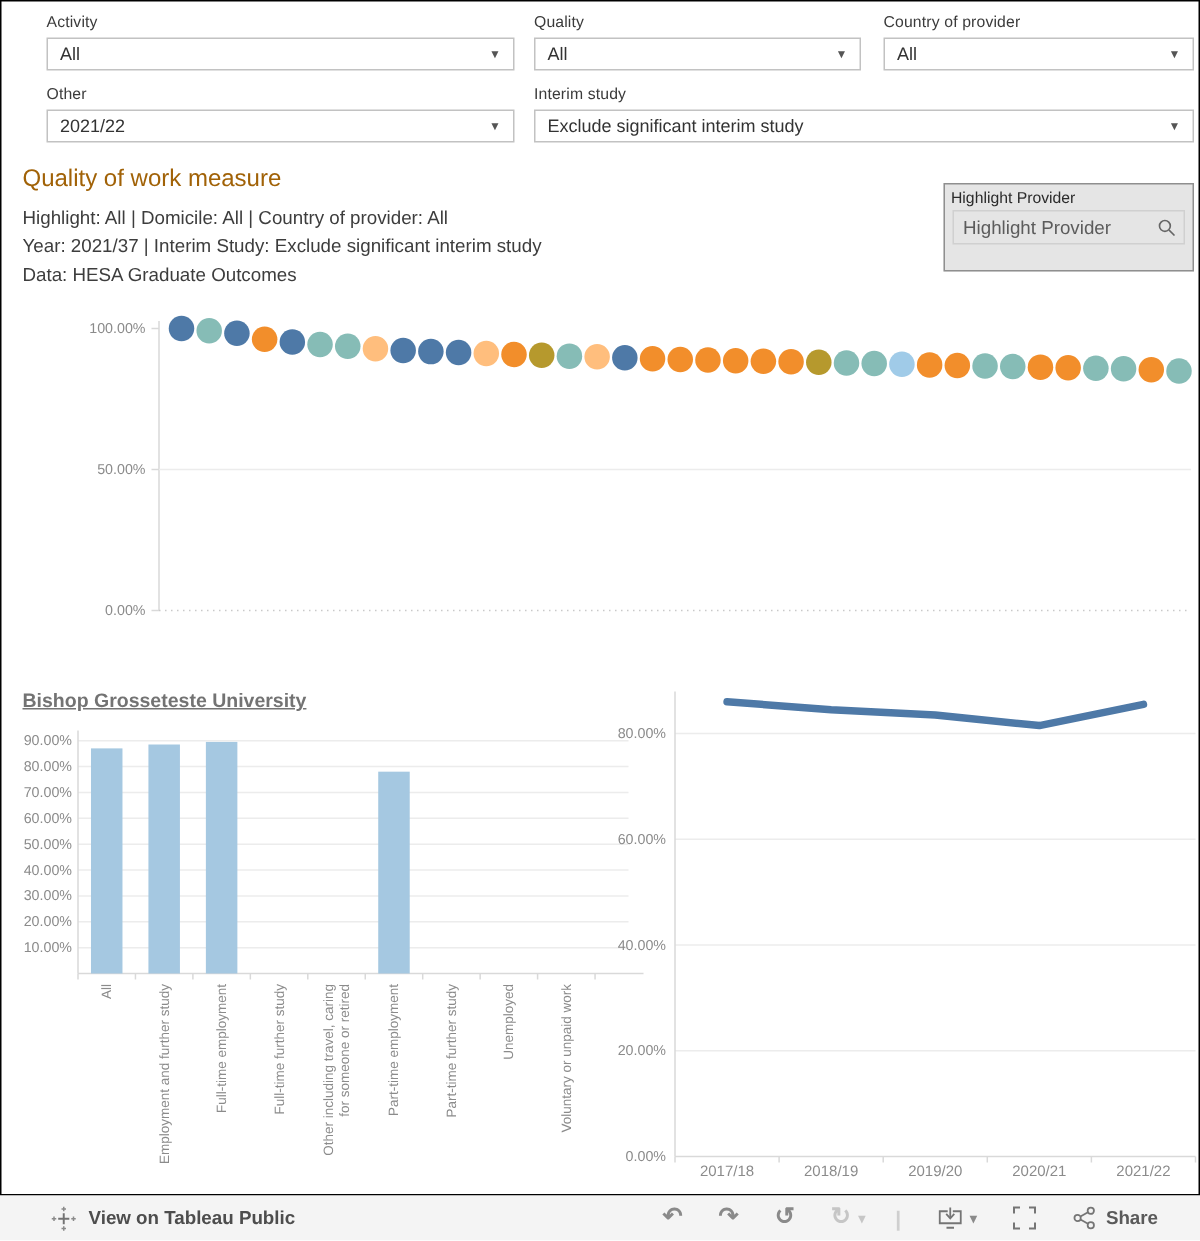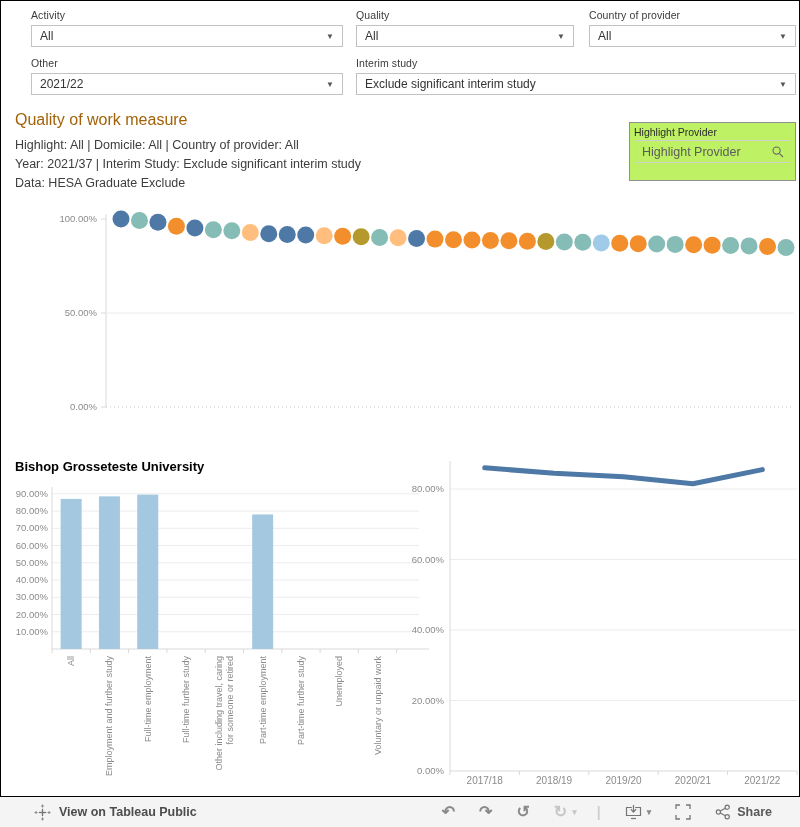--- a/index.html
+++ b/index.html
@@ -28,37 +28,37 @@
   #f-country{left:588px;top:8px;width:207px;}
   #f-year{left:30px;top:56px;width:312px;}
   #f-interim{left:355px;top:56px;width:440px;}
   
   .header{position:absolute;left:14px;top:110px;}
   .page-title{font-size:16px;color:#a16207;font-weight:400;margin:0 0 7px 0;}
   .sub{font-size:12.5px;color:#3d3d3d;line-height:19px;}
   
   .hl-panel{
     position:absolute;left:628px;top:121px;width:167px;height:59px;
-    border:1px solid #8f8f8f;box-sizing:border-box;background:#bef264;
+    border:1px solid #8f8f8f;box-sizing:border-box;background:#e5e5e5;
   }
   .hl-label{font-size:10.5px;color:#2b2b2b;padding:3px 4px 2px 4px;}
   .hl-input-wrap{
     margin:0 5px;position:relative;border:1px solid #d0d0d0;height:23px;
     display:flex;align-items:center;box-sizing:border-box;
   }
   .hl-input-wrap input{
     border:none;outline:none;width:100%;font-size:12.5px;color:#555;
     padding:0 22px 0 6px;background:transparent;font-family:"Liberation Sans",sans-serif;
   }
   .hl-input-wrap input::placeholder{color:#5c5c5c;opacity:1;}
   .hl-search{position:absolute;right:4px;top:4px;}
   
   svg text{font-family:"Liberation Sans",sans-serif;}
   #scatter-svg{position:absolute;left:0;top:195px;}
-  #bar-title{position:absolute;left:14px;top:458px;font-size:13px;font-weight:700;color:#000000;}
+  #bar-title{position:absolute;left:14px;top:458px;font-size:13px;font-weight:700;color:#737373;text-decoration:underline;}
   #bar-svg{position:absolute;left:0;top:478px;}
   #line-svg{position:absolute;left:400px;top:440px;}
   
   .footer{
     position:absolute;left:0;top:797px;width:800px;height:30px;background:#f4f4f4;
     display:flex;align-items:center;justify-content:space-between;
     padding:0 28px 0 34px;box-sizing:border-box;font-weight:bold;
   }
   .footer-left{display:flex;align-items:center;gap:8px;color:#4d4d4d;font-size:12.5px;}
   .footer-right{display:flex;align-items:center;color:#757575;}
@@ -107,21 +107,21 @@
     <div class="dropdown">
       <span>Exclude significant interim study</span>
       <span class="caret">▼</span>
     </div>
   </div>
 
   <div class="header">
     <div class="page-title">Quality of work measure</div>
     <div class="sub">Highlight: All | Domicile: All | Country of provider: All</div>
     <div class="sub">Year: 2021/37 | Interim Study: Exclude significant interim study</div>
-    <div class="sub">Data: HESA Graduate Exclude</div>
+    <div class="sub">Data: HESA Graduate Outcomes</div>
   </div>
 
   <div class="hl-panel">
     <div class="hl-label">Highlight Provider</div>
     <div class="hl-input-wrap">
       <input type="text" placeholder="Highlight Provider" style="">
       <svg class="hl-search" width="14" height="14" viewBox="0 0 14 14">
         <circle cx="5.6" cy="5.6" r="3.6" fill="none" stroke="#666" stroke-width="1.1"></circle>
         <line x1="8.4" y1="8.4" x2="12" y2="12" stroke="#666" stroke-width="1.1"></line>
       </svg>

